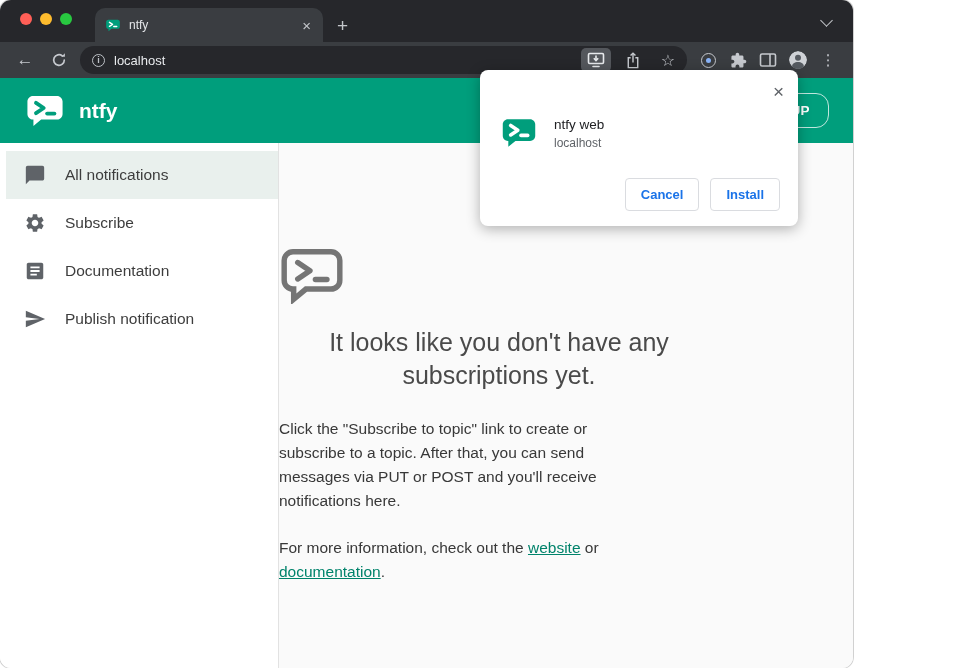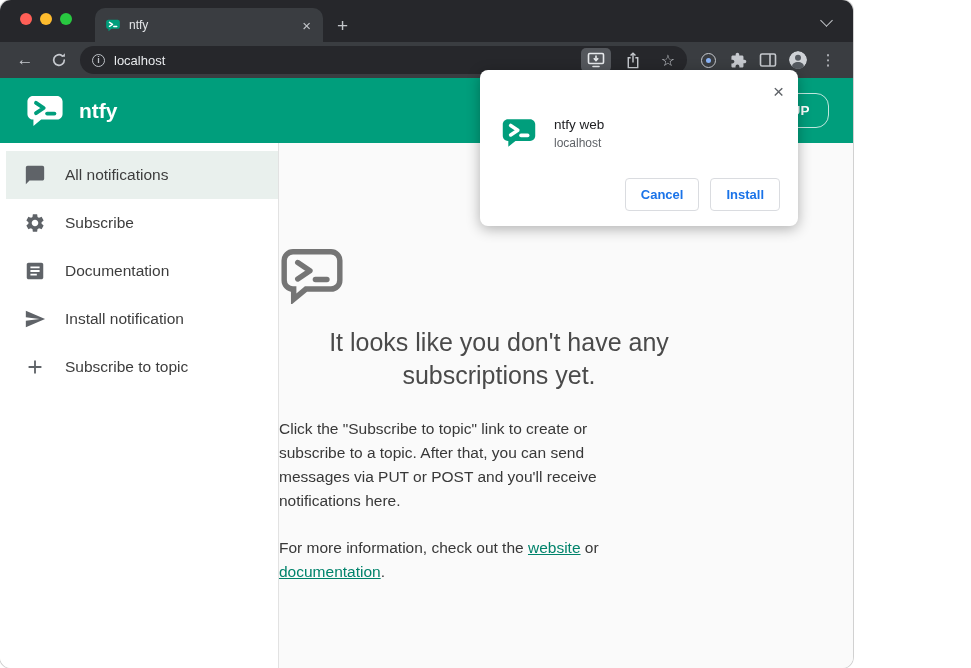--- a/index.html
+++ b/index.html
@@ -213,27 +213,21 @@
       <div class="side-item">
         <svg class="side-icon" viewBox="0 0 24 24">
           <path d="M19 3H5c-1.1 0-2 .9-2 2v14c0 1.1.9 2 2 2h14c1.1 0 2-.9 2-2V5c0-1.1-.9-2-2-2zm-5 14H7v-2h7v2zm3-4H7v-2h10v2zm0-4H7V7h10v2z"></path>
         </svg>
         <span>Documentation</span>
       </div>
       <div class="side-item">
         <svg class="side-icon" viewBox="0 0 24 24">
           <path d="M2.01 21 23 12 2.01 3 2 10l15 2-15 2z"></path>
         </svg>
-        <span>Install notification</span>
-      </div>
-      <div class="side-item">
-        <svg class="side-icon" viewBox="0 0 24 24">
-          <path d="M19 13h-6v6h-2v-6H5v-2h6V5h2v6h6v2z"></path>
-        </svg>
-        <span>Subscribe to topic</span>
+        <span>Publish notification</span>
       </div>
     </nav>
 
     <main class="main">
       <span class="big-logo">
         <svg class="ntfy-svg ntfy-outline" viewBox="0 0 48 42">
           <path class="bubble" d="M10 3.5H38C41.6 3.5 44.5 6.4 44.5 10V24.5C44.5 28.1 41.6 31 38 31H19.5L10.5 38.5L10.5 31H10C6.4 31 3.5 28.1 3.5 24.5V10C3.5 6.4 6.4 3.5 10 3.5Z"></path>
           <path class="glyph" d="M13.5 11.5L22.5 17.5L13.5 23.5" fill="none" stroke-linecap="round" stroke-linejoin="round"></path>
           <path class="glyph" d="M26.5 24H35" fill="none" stroke-linecap="round"></path>
         </svg>

